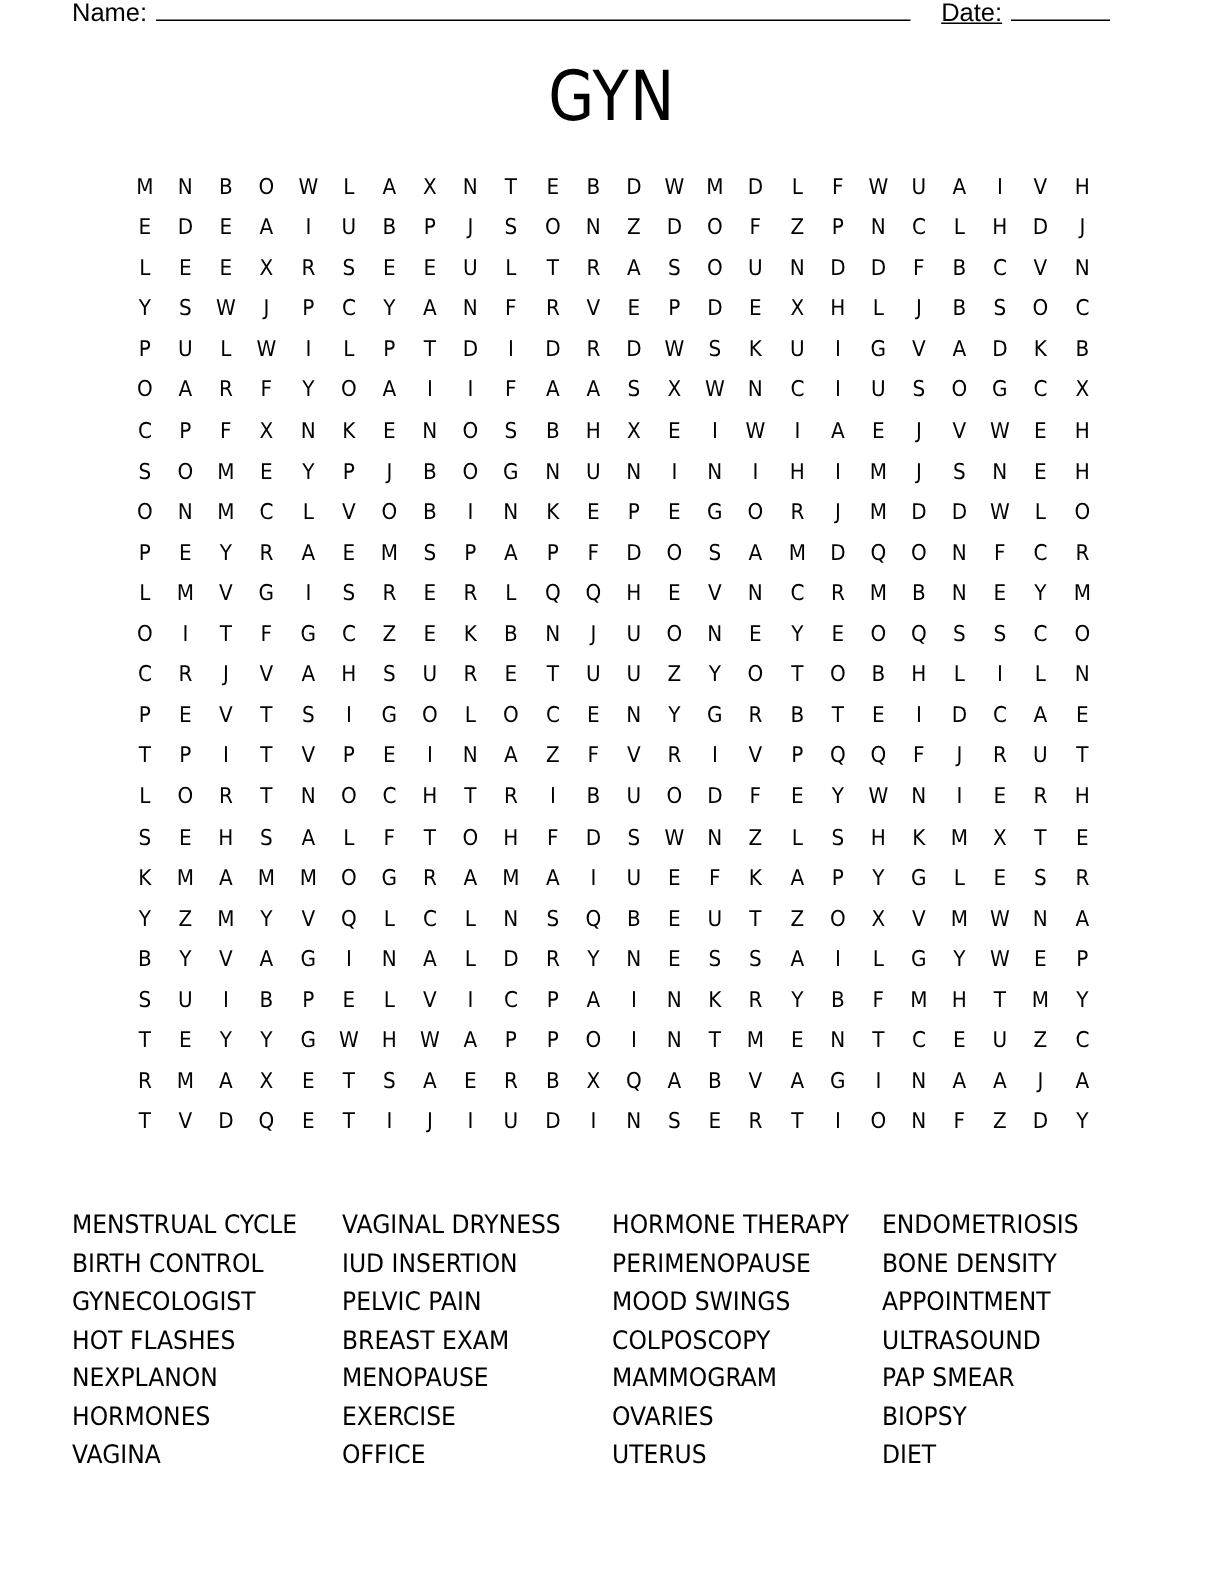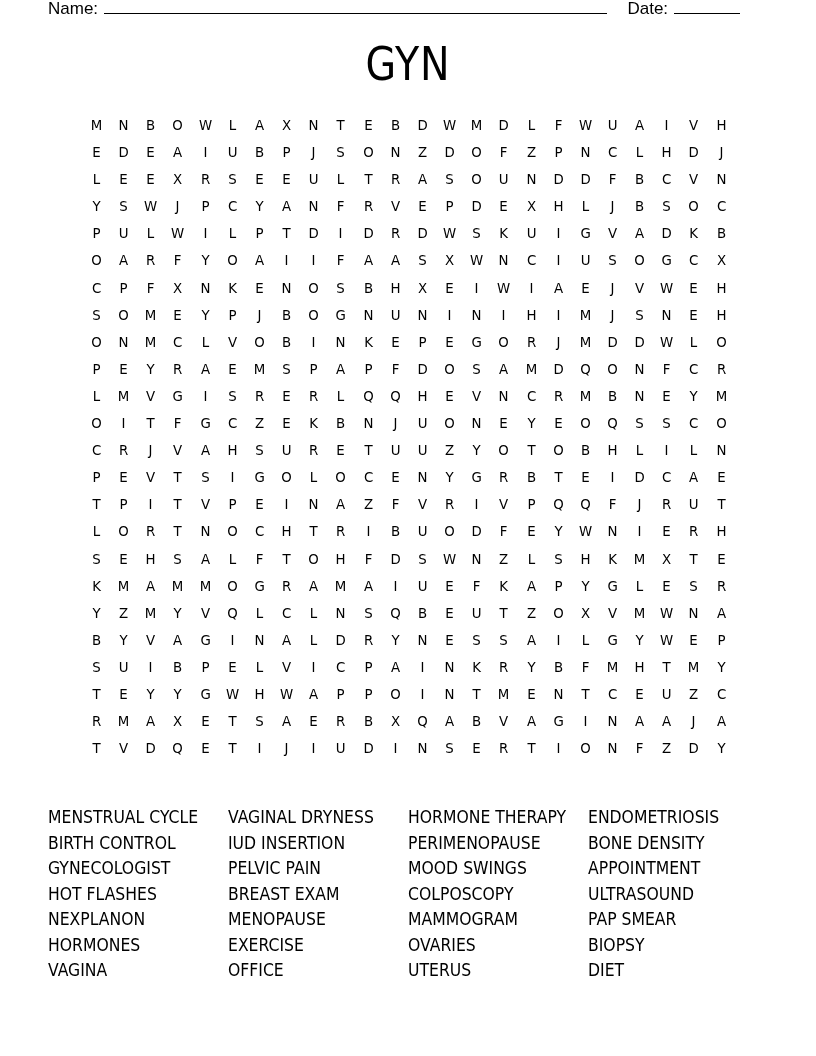--- a/index.html
+++ b/index.html
@@ -10,21 +10,21 @@
     .header-line {
       position: absolute; top: -2px; left: 48px; right: 76px; height: 22px;
       font-family: "Liberation Sans", sans-serif; font-size: 17px;
       display: flex; align-items: baseline;
     }
     .header-line .name-label { }
     .header-line .name-blank {
       display: inline-block; width: 504px; border-bottom: 1px solid #000;
       height: 15px; margin-left: 6px;
     }
-    .header-line .date-label { margin-left: 20px; }
+    .header-line .date-label { margin-left: 20px; text-decoration: underline; }
     .header-line .date-blank {
       display: inline-block; width: 66px; border-bottom: 1px solid #000;
       height: 15px; margin-left: 6px;
     }
     .title {
       position: absolute; top: 34px; left: 0; width: 816px; text-align: center;
       font-family: "DejaVu Sans", sans-serif; font-size: 46px; line-height: 60px;
       transform: scaleX(0.86); transform-origin: center;
       letter-spacing: 1px;
     }

